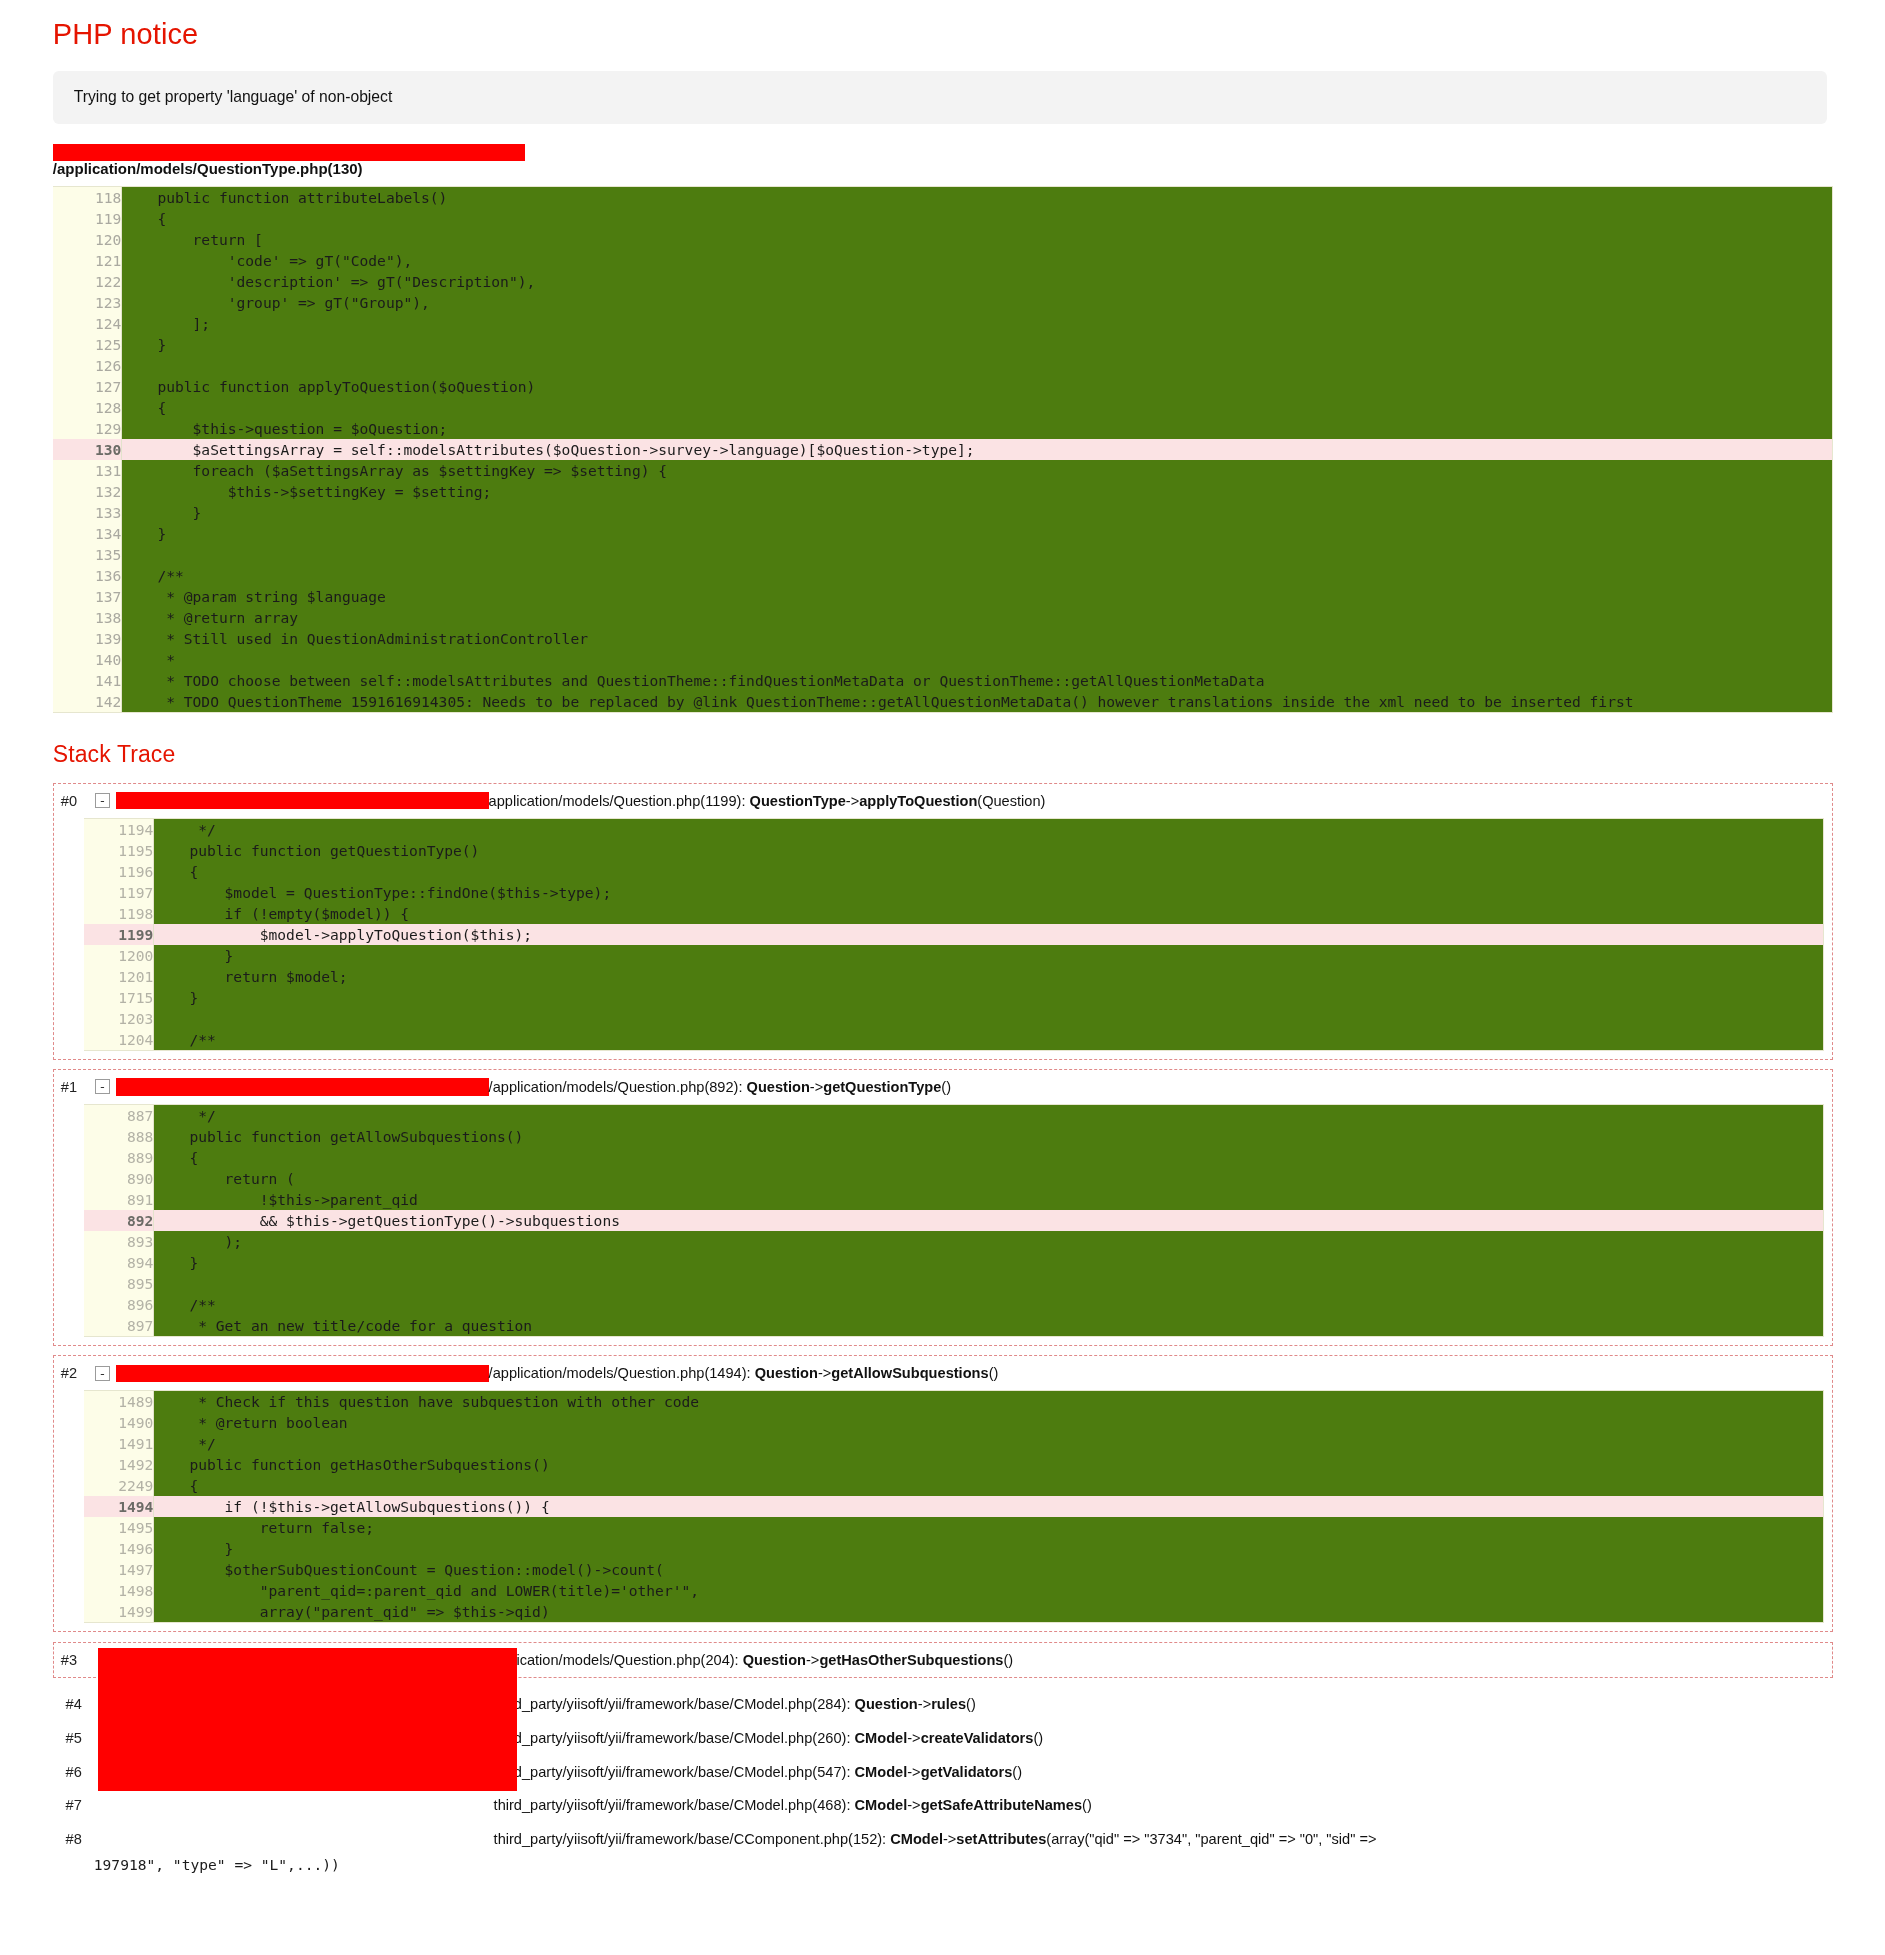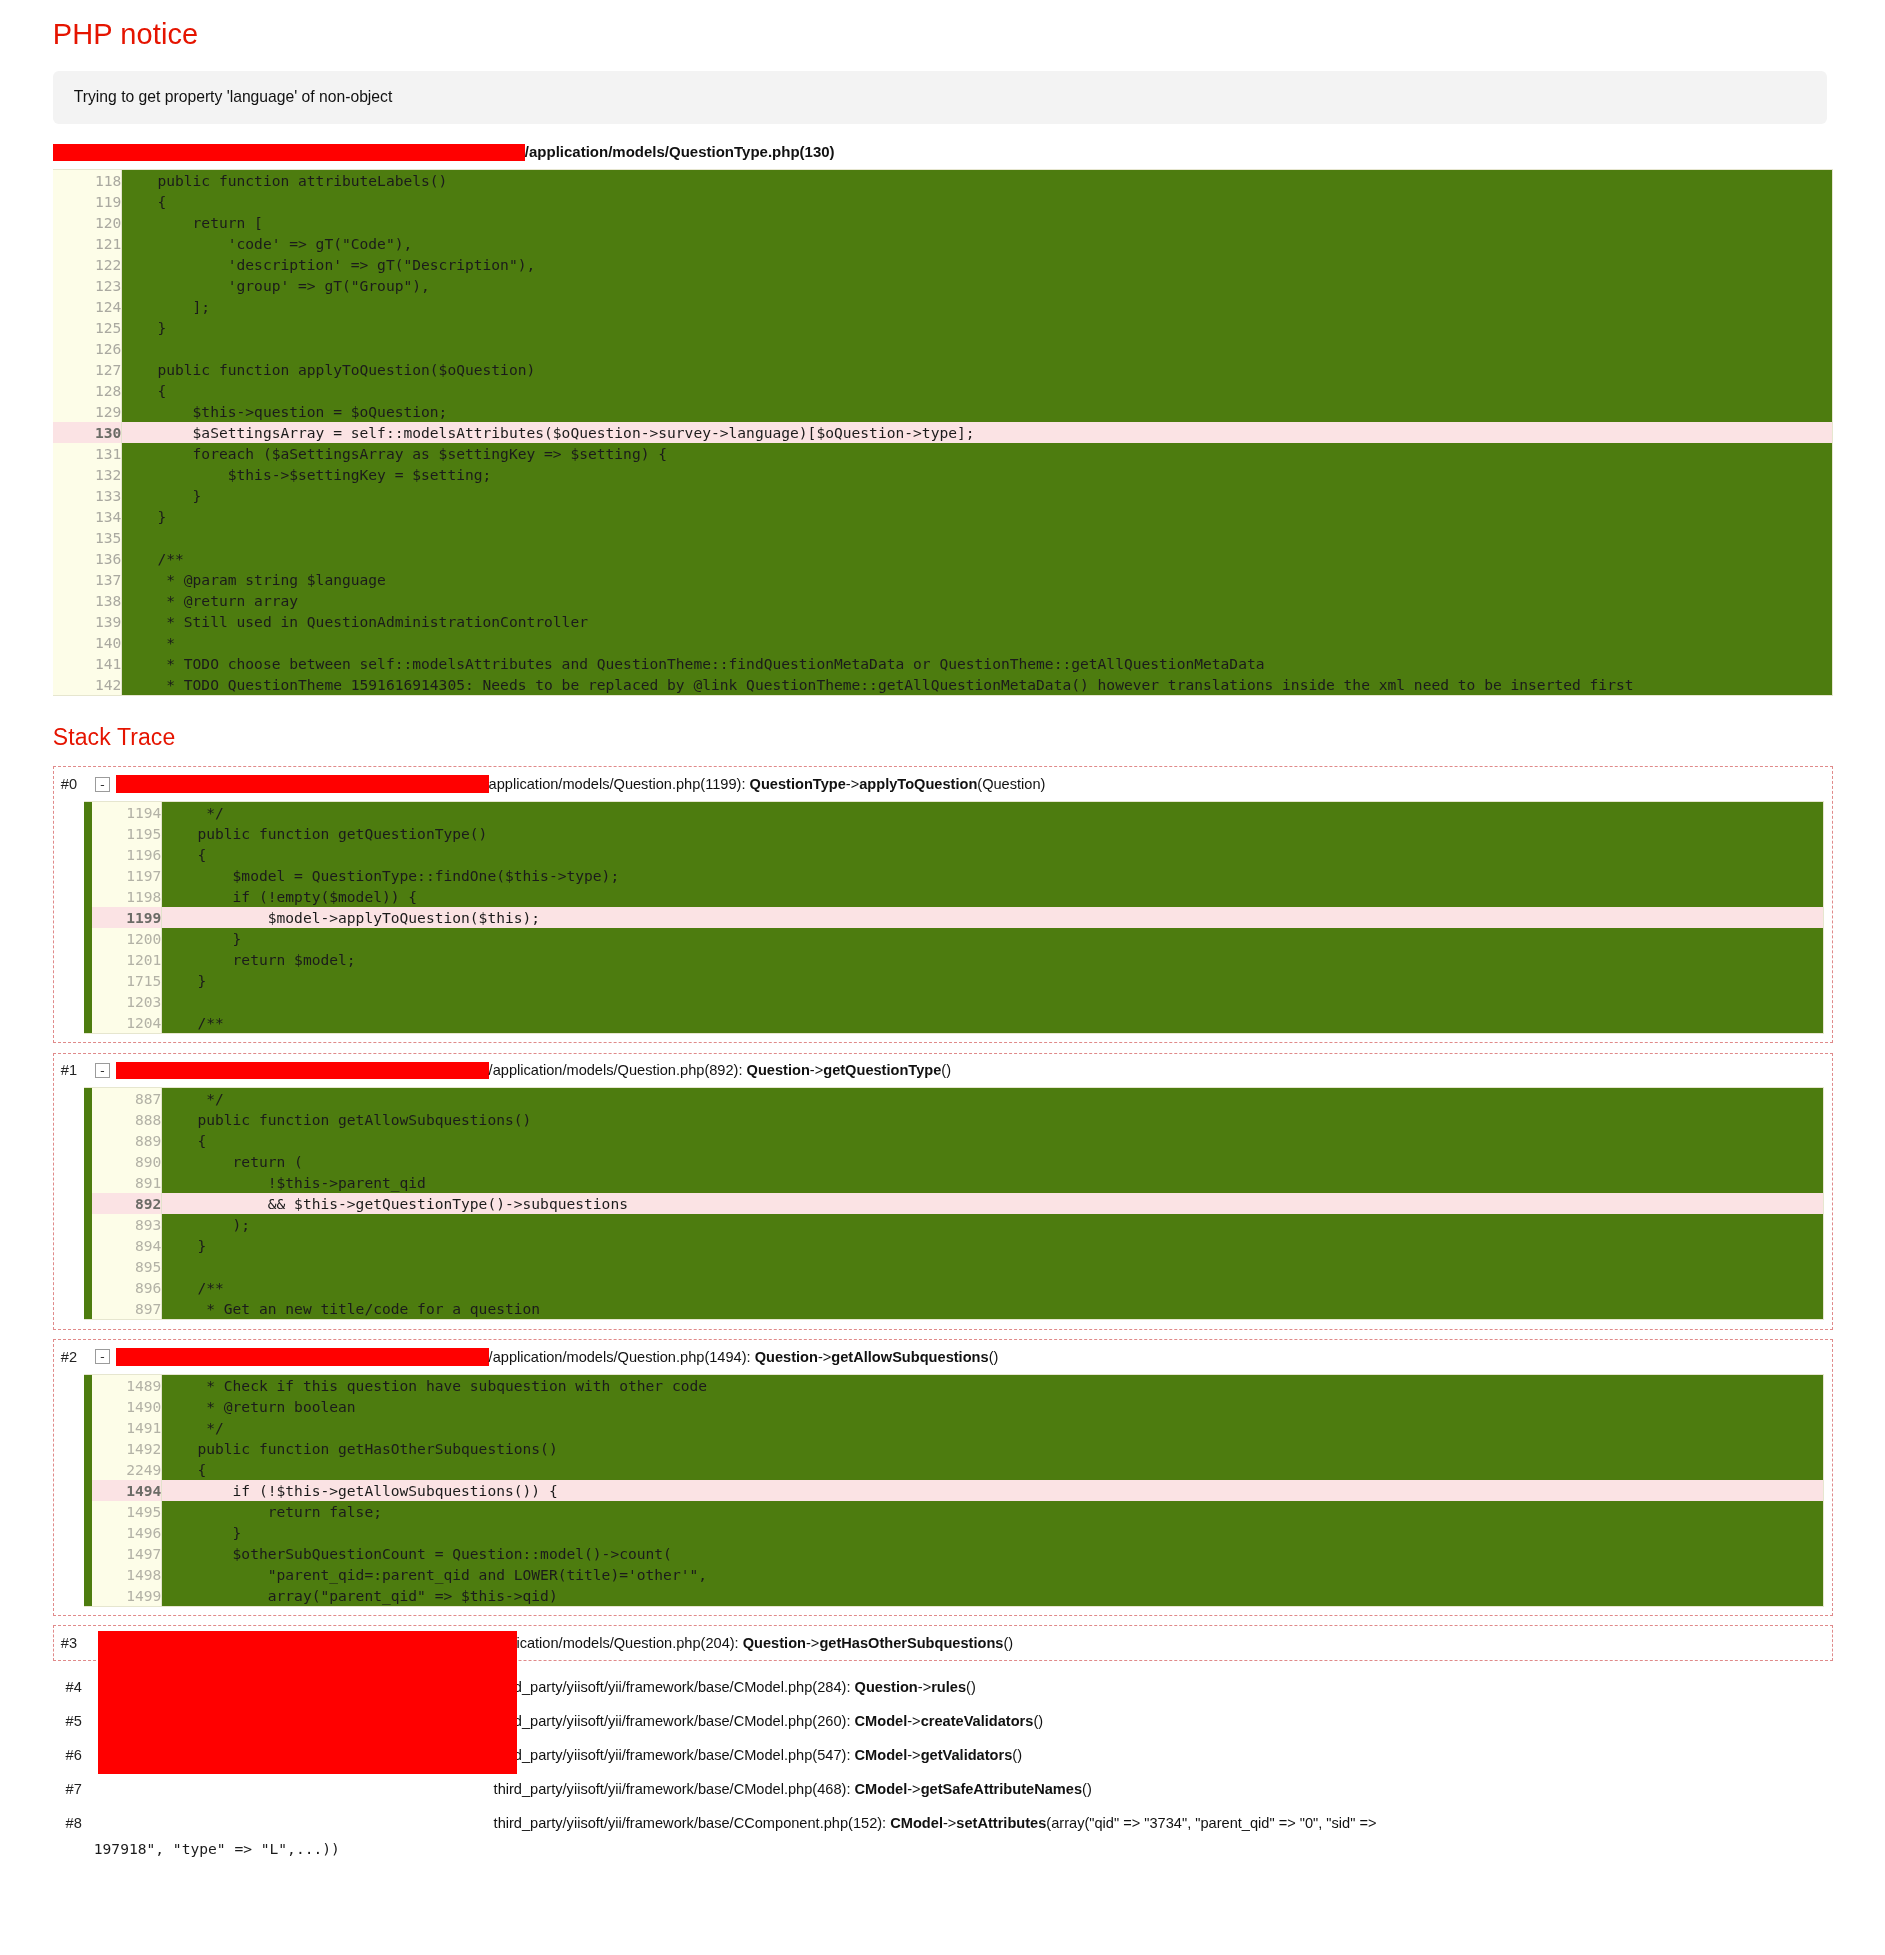--- a/index.html
+++ b/index.html
@@ -40,20 +40,21 @@
     margin: 0 11.7px 0 5.8px;
   }
 
   .file-header {
     margin: 20px 0 0 5.8px;
     font-size: 14.6px;
     color: #111;
     display: flex;
     align-items: flex-start;
     line-height: 1.1;
+    flex-direction: column;
   }
   .redact {
     display: inline-block;
     background: #ff0000;
     height: 17.5px;
     width: 472px;
     vertical-align: middle;
   }
   .file-header .path { font-weight: bold; font-size: 15px; }
 
@@ -129,21 +130,21 @@
   .trace-head .redact-small {
     display: inline-block;
     background: #ff0000;
     height: 17.5px;
     width: 373px;
     flex: none;
   }
   .trace-head .txt { white-space: pre; }
   .trace-head b { font-weight: bold; }
   .trace-code { margin: 0 8.2px 8.2px 30px; }
-  .trace-code table.code { font-size: 14.6px; margin-left: 8px; }
+  .trace-code table.code { font-size: 14.6px; }
   .trace-code td.ln { width: 70px; color: #b3b2a6; }
 
   .tail-rows { position: relative; margin: 0 5.8px; }
   .tail-rows .trace-head { padding-left: 7px; }
   .big-redact {
     position: absolute;
     background: #ff0000;
     left: 45px;
     top: 5.8px;
     width: 419px;

